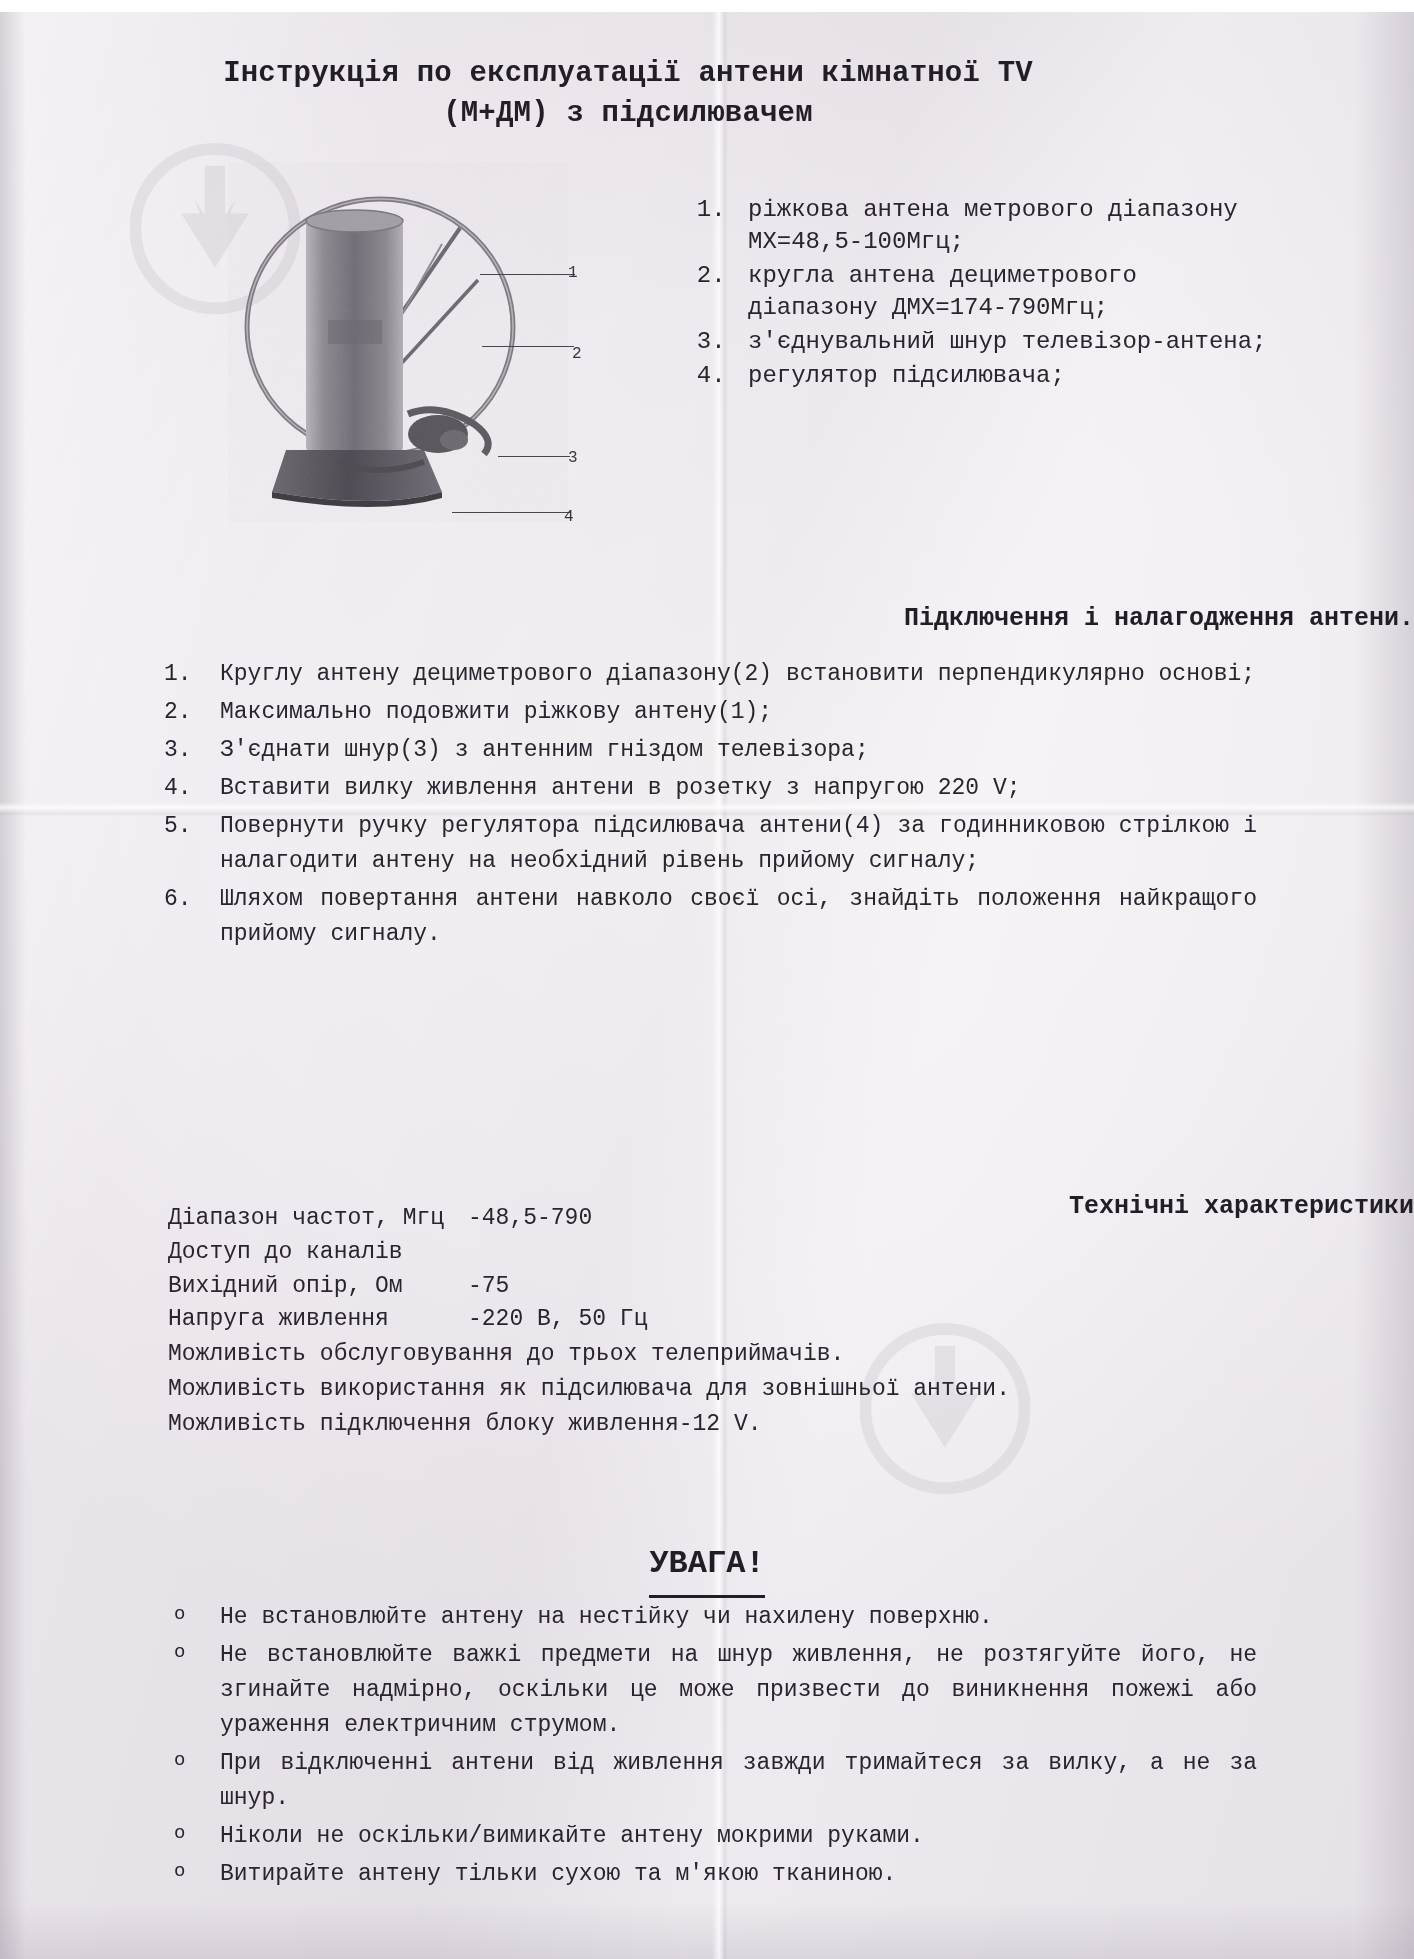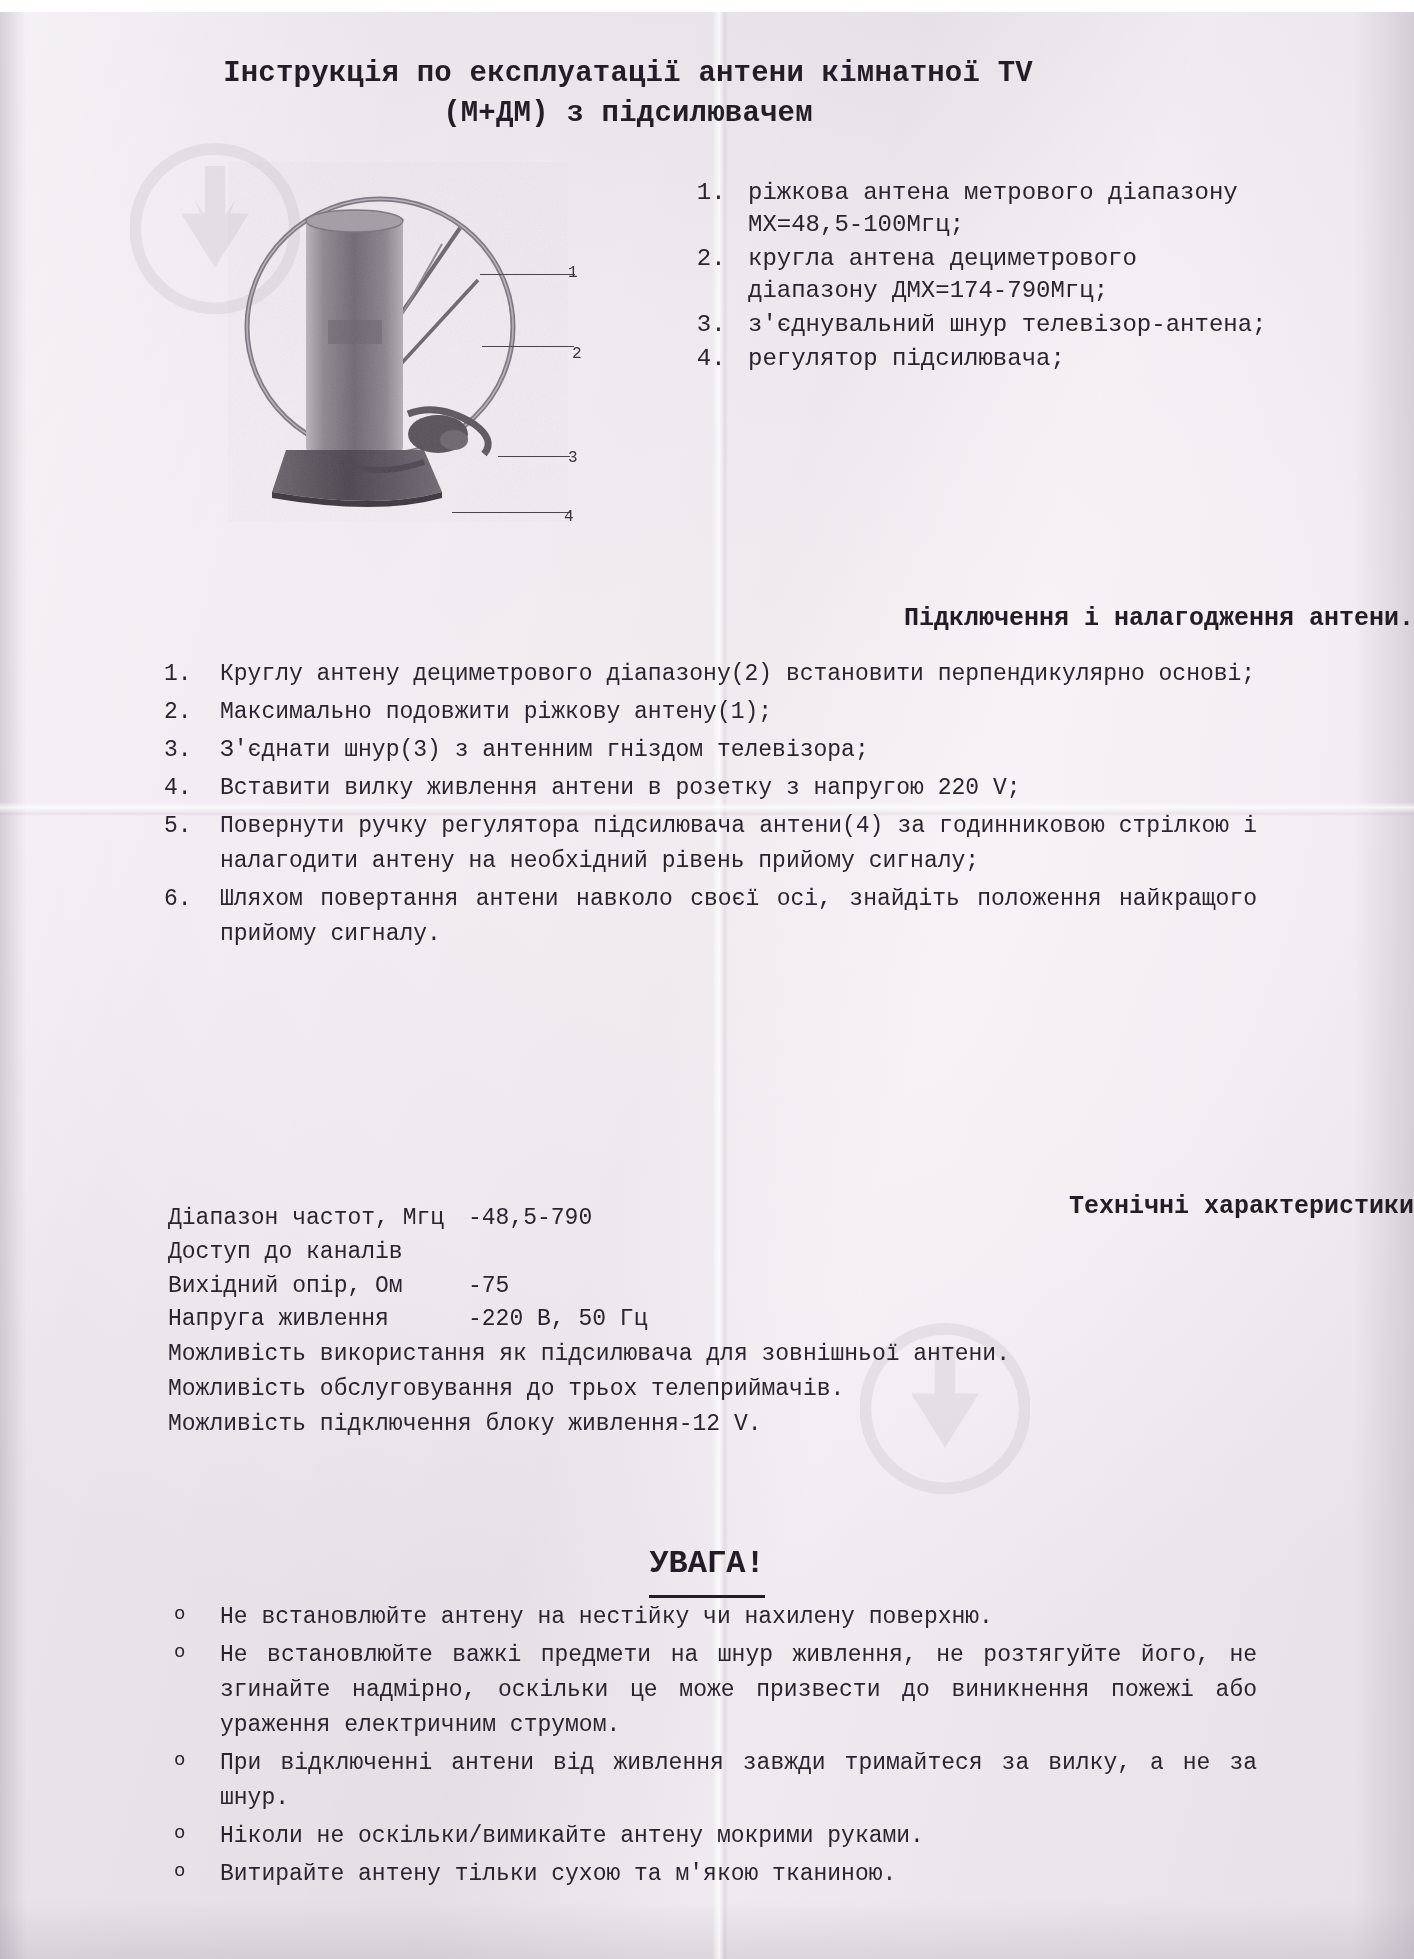--- a/index.html
+++ b/index.html
@@ -66,21 +66,21 @@
     font-weight: bold;
     font-size: 29px;
     line-height: 1.38;
     letter-spacing: 0.2px;
     color: #221d27;
   }
 
   .parts-list {
     position: absolute;
     left: 700px;
-    top: 165px;
+    top: 182px;
     width: 530px;
     margin: 0;
     padding: 0 0 0 40px;
     list-style: decimal;
     font-size: 24px;
     line-height: 1.33;
     color: #2a2430;
   }
   .parts-list li {
     margin-bottom: 2px;
@@ -325,22 +325,22 @@
       <div class="spec-label">Доступ до каналів</div>
     </div>
     <div class="spec-row">
       <div class="spec-label">Вихідний опір, Ом</div>
       <div class="spec-value">-75</div>
     </div>
     <div class="spec-row">
       <div class="spec-label">Напруга живлення</div>
       <div class="spec-value">-220 В, 50 Гц</div>
     </div>
+    <div class="spec-note">Можливість обслуговування до трьох телеприймачів.</div>
     <div class="spec-note">Можливість використання як підсилювача для зовнішньої антени.</div>
-    <div class="spec-note">Можливість обслуговування до трьох телеприймачів.</div>
     <div class="spec-note">Можливість підключення блоку живлення-12 V.</div>
   </div>
 
   <div class="warn-title">
     <span>УВАГА!</span>
   </div>
 
   <ul class="warn-list">
     <li>
       <span class="bullet">o</span>

